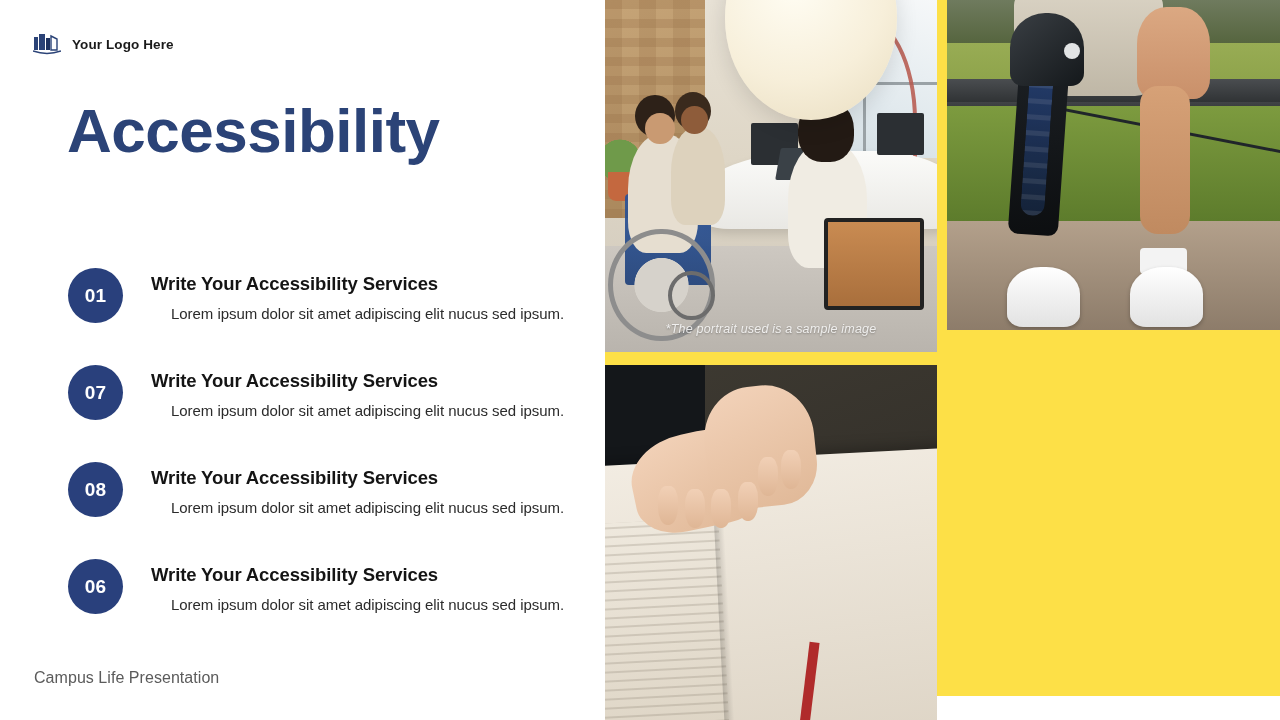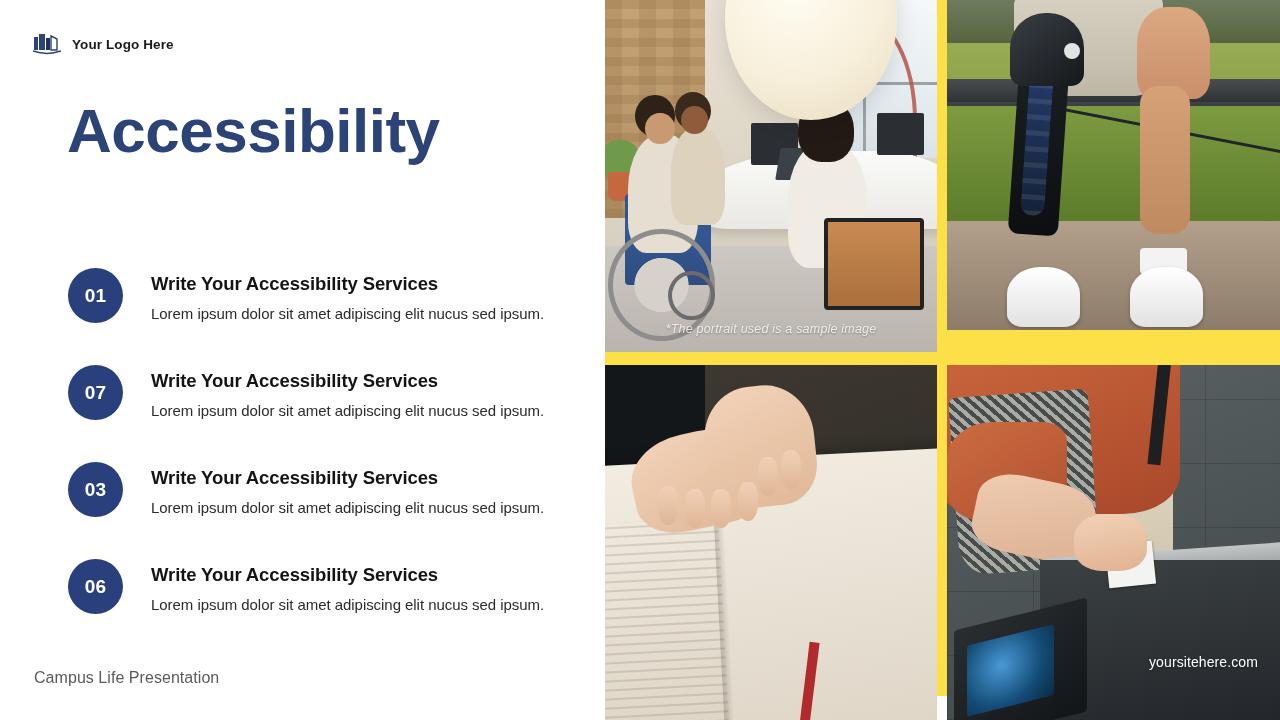--- a/index.html
+++ b/index.html
@@ -85,20 +85,21 @@
     white-space:nowrap;
   }
   .item-desc {
     margin-top:8px;
     font-family:"Liberation Sans", sans-serif;
     font-size:15px;
     color:#2b2b2b;
     line-height:20px;
     letter-spacing:-0.05px;
     white-space:nowrap;
+    margin-left:20px;
   }
 
   .footer-note {
     position:absolute;
     left:34px; top:669px;
     font-family:"Liberation Sans", sans-serif;
     font-size:16px;
     color:#5b5b5b;
     letter-spacing:.05px;
   }
@@ -405,21 +406,21 @@
 
       <div class="item">
         <div class="badge">07</div>
         <div class="item-text">
           <div class="item-title">Write Your Accessibility Services</div>
           <div class="item-desc">Lorem ipsum dolor sit amet adipiscing elit nucus sed ipsum.</div>
         </div>
       </div>
 
       <div class="item">
-        <div class="badge">03</div>
+        <div class="badge">08</div>
         <div class="item-text">
           <div class="item-title">Write Your Accessibility Services</div>
           <div class="item-desc">Lorem ipsum dolor sit amet adipiscing elit nucus sed ipsum.</div>
         </div>
       </div>
 
       <div class="item">
         <div class="badge">06</div>
         <div class="item-text">
           <div class="item-title">Write Your Accessibility Services</div>
@@ -497,34 +498,15 @@
         <div class="sc-hand h2"></div>
         <div class="sc-finger f1"></div>
         <div class="sc-finger f2"></div>
         <div class="sc-finger f3"></div>
         <div class="sc-finger f4"></div>
         <div class="sc-finger f5"></div>
         <div class="sc-finger f6"></div>
       </div>
     </div>
 
-    <div class="cell br">
-      <div class="scene">
-        <div class="sc-wall"></div>
-        <div class="sc-pants"></div>
-        <div class="sc-torso"></div>
-        <div class="sc-strap"></div>
-        <div class="sc-bag"></div>
-        <div class="sc-bagdot"></div>
-        <div class="sc-arm"></div>
-        <div class="sc-forearm"></div>
-        <div class="sc-gatetop"></div>
-        <div class="sc-gate"></div>
-        <div class="sc-ticket"></div>
-        <div class="sc-hand"></div>
-        <div class="sc-reader"></div>
-        <div class="sc-screen"></div>
-      </div>
-      <div class="site-url">yoursitehere.com</div>
-    </div>
 
   </div>
 </div>
 
 </body></html>

